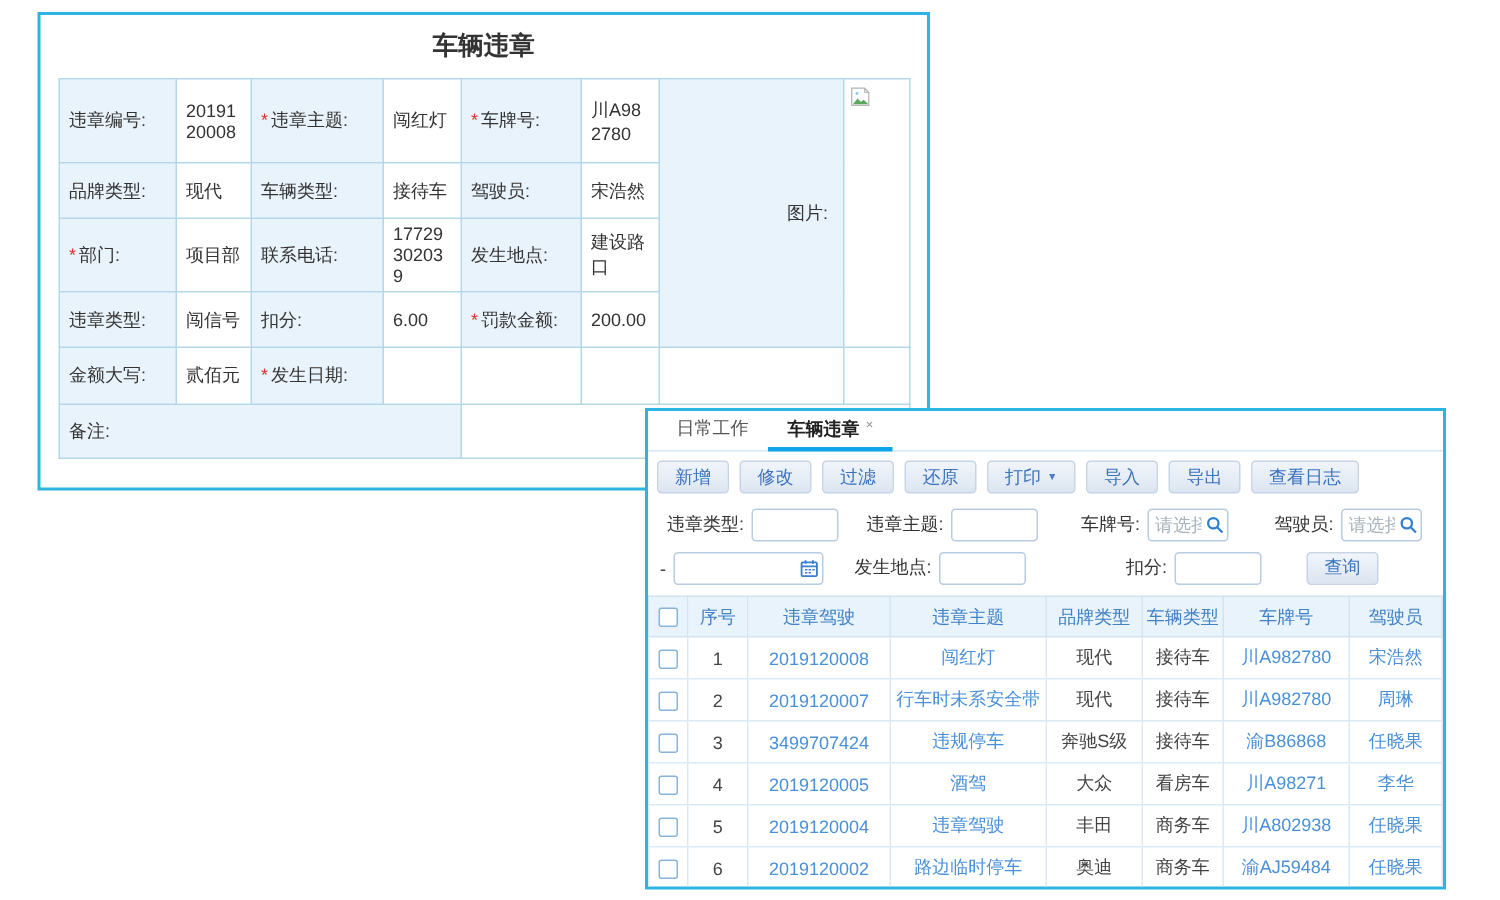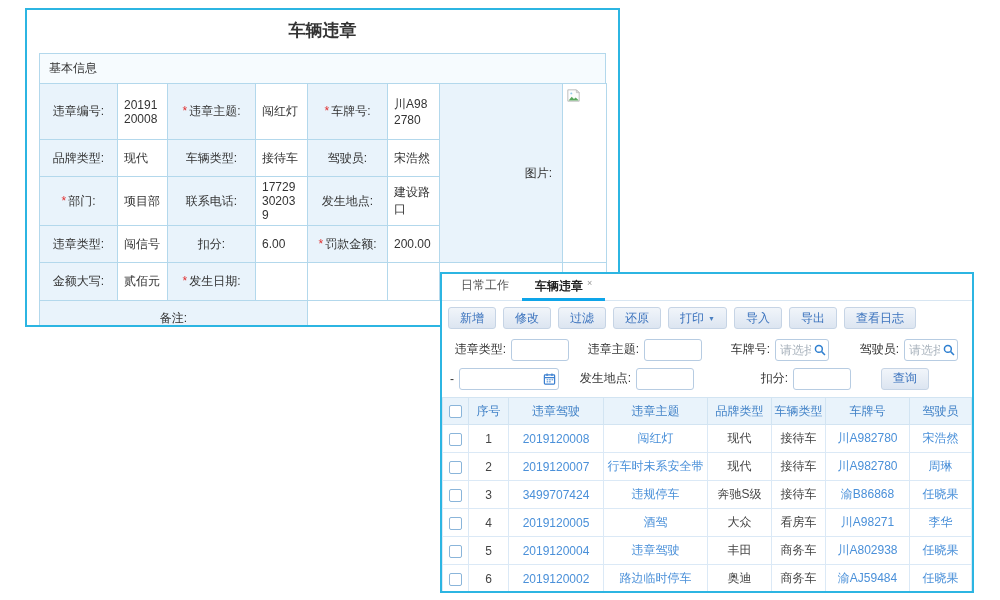--- a/index.html
+++ b/index.html
@@ -7,30 +7,30 @@
        font-family:"Liberation Sans","DejaVu Sans",sans-serif;font-size:12px;color:#333;}
 
   
   .back-panel{position:absolute;left:25px;top:8px;width:595px;height:319px;
               background:#fff;border:2px solid #2cb5e2;box-sizing:border-box;z-index:1;overflow:hidden;}
   .form-title{text-align:center;font-size:17px;font-weight:bold;color:#333;padding:9px 0 11px;}
   .form-wrap{margin:0 12px;}
   .section-hd{border:1px solid #b3d8ec;background:#f6fbfe;font-size:12px;color:#333;padding:6px 9px;}
   table.form-tb{width:100%;border-collapse:collapse;table-layout:fixed;font-size:12px;margin-top:-1px;}
   .form-tb td{border:1px solid #b3d8ec;padding:3px 6px;word-break:break-all;vertical-align:middle;}
-  .form-tb td.f-lbl{background:#e9f3fb;text-align:center;color:#333;}
+  .form-tb td.f-lbl{background:#e9f3fb;text-align:left;color:#333;}
   .form-tb td.f-val{background:#fff;text-align:left;}
   .form-tb td.pic-lbl{text-align:right;padding-right:10px;}
   .form-tb td.f-img{vertical-align:top;padding:5px 4px;}
   .req{color:#e03131;margin-right:2px;}
   tr.fr0{height:56px} tr.fr1{height:37px} tr.fr2{height:48px}
   tr.fr3{height:37px} tr.fr4{height:38px} tr.fr5{height:36px}
 
   
-  .front-panel{position:absolute;left:440px;top:272px;width:534px;height:321px;
+  .front-panel{position:absolute;left:430px;top:272px;width:534px;height:321px;
                background:#fff;border:2px solid #2cb5e2;box-sizing:border-box;z-index:5;overflow:hidden;}
   .tabbar{display:flex;align-items:flex-end;border-bottom:1px solid #d8e6f2;height:27px;padding-left:6px;box-sizing:border-box;}
   .tab{font-size:12px;color:#555;padding:5px 13px 6px;cursor:pointer;white-space:nowrap;}
   .tab.active{color:#222;font-weight:bold;border-bottom:3px solid #0ea5e9;padding-bottom:3px;margin-bottom:-1px;}
   .tab-close{font-size:9px;color:#999;margin-left:4px;font-weight:normal;position:relative;top:-4px;cursor:pointer;}
 
   .toolbar{display:flex;gap:7px;padding:6px 6px 5px;}
   .btn{background:linear-gradient(#f1f5fa,#dce5f1);border:1px solid #c6d4e5;border-radius:3px;
        color:#3a72bd;font-size:12px;padding:0 11px;height:22px;display:inline-flex;
        align-items:center;gap:4px;cursor:pointer;white-space:nowrap;box-sizing:border-box;text-align:center;}
@@ -64,21 +64,20 @@
   .grid td.link{color:#4a90d9;cursor:pointer;}
   .chk{appearance:none;-webkit-appearance:none;width:13px;height:13px;border:1px solid #8ab5da;
        border-radius:2px;background:#fff;margin:0;vertical-align:middle;cursor:pointer;}
 </style>
 </head>
 <body>
 
 <div class="back-panel">
   <div class="form-title">车辆违章</div>
   <div class="form-wrap">
-    <div class="section-hd">基本信息</div>
     <table class="form-tb">
       <colgroup>
         <col style="width:78px">
           <col style="width:50px">
           <col style="width:88px">
           <col style="width:52px">
         <col style="width:80px">
           <col style="width:52px">
           <col style="width:123px">
           <col style="width:44px">

